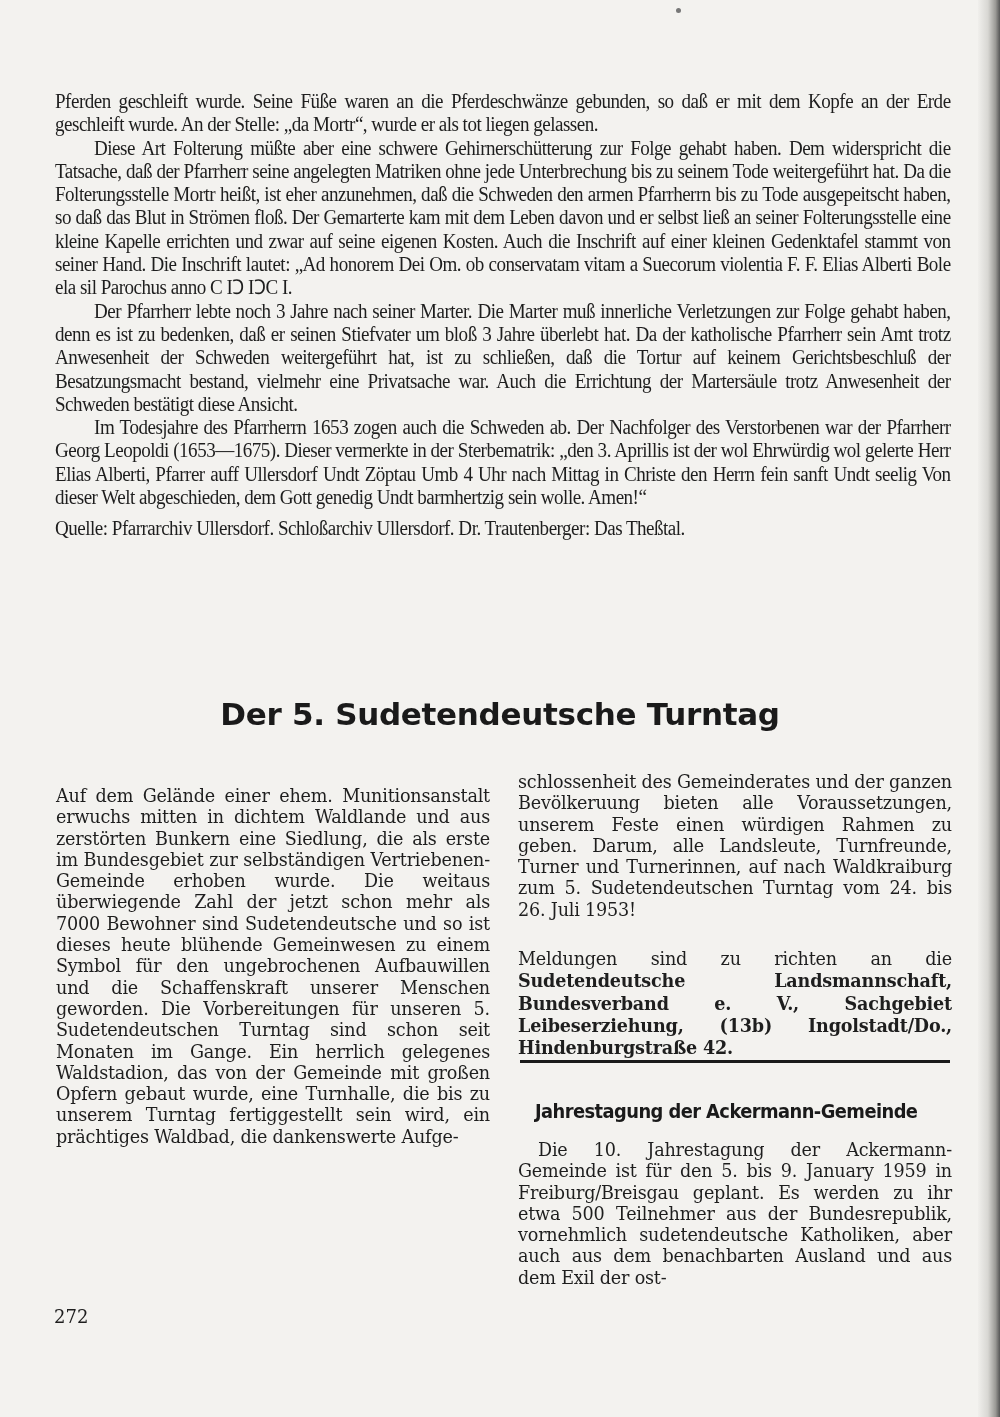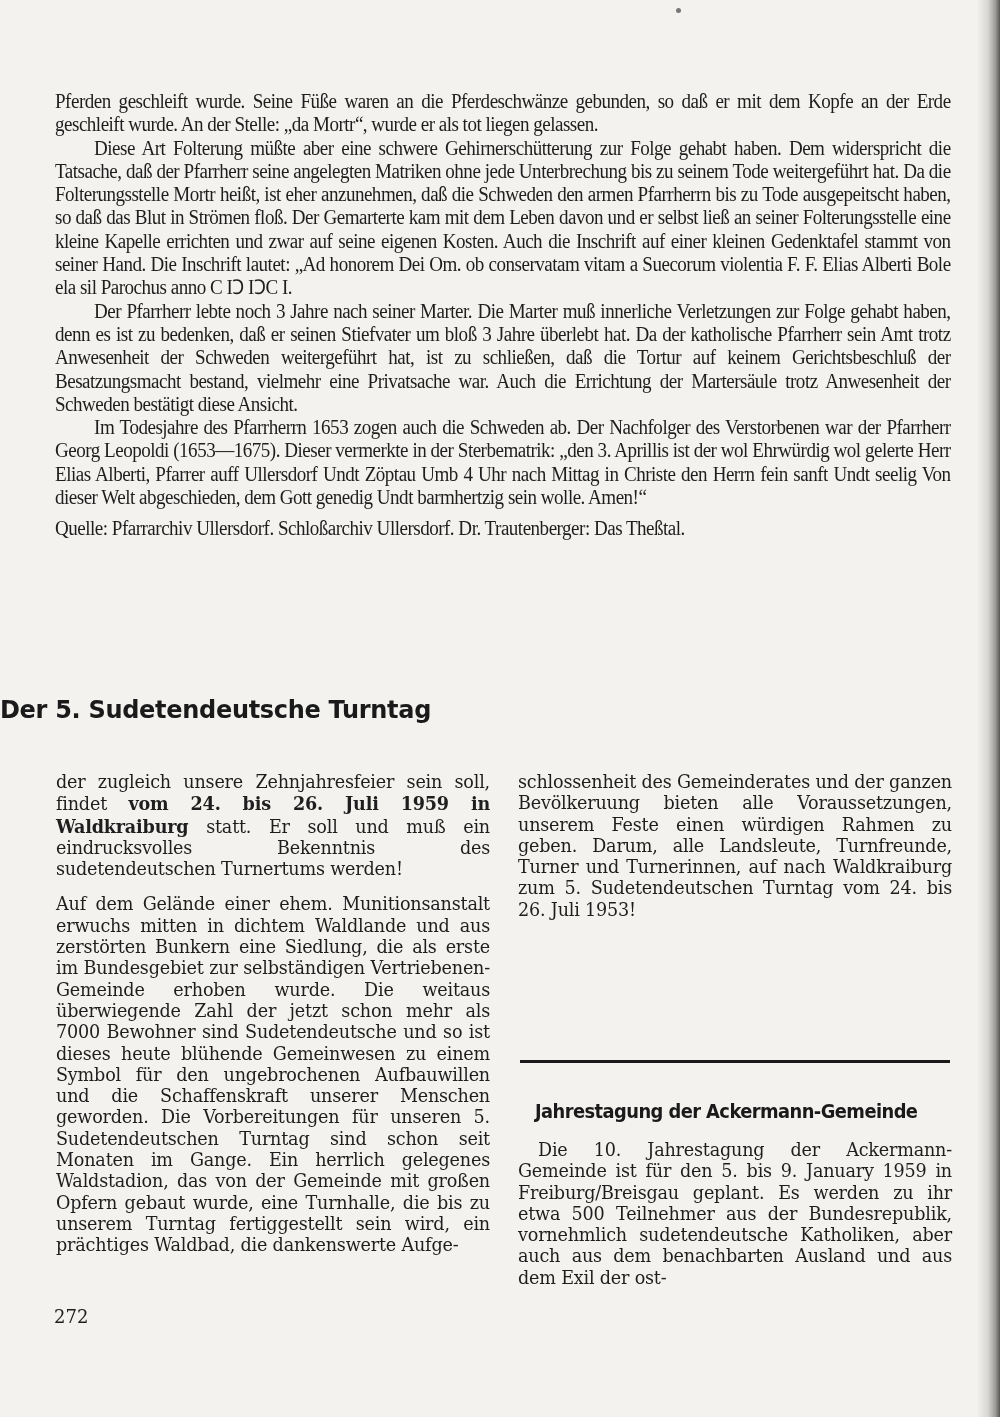--- a/index.html
+++ b/index.html
@@ -19,22 +19,22 @@
       font-size: 20.5px; line-height: 23.3px;
       font-family: "Liberation Serif", serif;
       letter-spacing: -0.55px;
       transform: scaleX(0.93); transform-origin: left top;
       width: 963px;
     }
     .top-article p { margin: 0; text-align: justify; text-align-last: left; }
     .top-article p.indent { text-indent: 42px; }
     .source { margin-top: 8px !important; }
     .headline-main {
-      position: absolute; left: 0; width: 1000px; top: 696px; text-align: left;
-      font-family: "DejaVu Sans", sans-serif; font-weight: bold; font-size: 24px;
+      position: absolute; left: 0; width: 1000px; top: 696px; text-align: center;
+      font-family: "DejaVu Sans", sans-serif; font-weight: bold; font-size: 31px;
       letter-spacing: -0.3px; color: #1a1a1a;
     }
     .col {
       position: absolute; top: 772px;
       font-family: "DejaVu Serif", serif; font-size: 17.6px; line-height: 21.3px;
       letter-spacing: -0.2px;
     }
     .col p { margin: 0; text-align: justify; text-align-last: left; }
     .col-left { left: 56px; width: 434px; }
     .col-right { left: 518px; width: 434px; top: 772px; }
@@ -63,26 +63,26 @@
   <p>Pferden geschleift wurde. Seine Füße waren an die Pferdeschwänze gebunden, so daß er mit dem Kopfe an der Erde geschleift wurde. An der Stelle: „da Mortr“, wurde er als tot liegen gelassen.</p>
   <p class="indent">Diese Art Folterung müßte aber eine schwere Gehirnerschütterung zur Folge gehabt haben. Dem widerspricht die Tatsache, daß der Pfarrherr seine angelegten Matriken ohne jede Unterbrechung bis zu seinem Tode weitergeführt hat. Da die Folterungsstelle Mortr heißt, ist eher anzunehmen, daß die Schweden den armen Pfarrherrn bis zu Tode ausgepeitscht haben, so daß das Blut in Strömen floß. Der Gemarterte kam mit dem Leben davon und er selbst ließ an seiner Folterungsstelle eine kleine Kapelle errichten und zwar auf seine eigenen Kosten. Auch die Inschrift auf einer kleinen Gedenktafel stammt von seiner Hand. Die Inschrift lautet: „Ad honorem Dei Om. ob conservatam vitam a Suecorum violentia F. F. Elias Alberti Bole ela sil Parochus anno  C IↃ IↃC I.</p>
   <p class="indent">Der Pfarrherr lebte noch 3 Jahre nach seiner Marter.  Die Marter muß innerliche Verletzungen zur Folge gehabt haben, denn es ist zu bedenken, daß er seinen Stiefvater um bloß 3 Jahre überlebt hat. Da der katholische Pfarrherr sein Amt trotz Anwesenheit der Schweden weitergeführt hat, ist zu schließen, daß die Tortur auf keinem Gerichtsbeschluß der Besatzungsmacht bestand, vielmehr eine Privatsache war. Auch die Errichtung der Martersäule trotz Anwesenheit der Schweden bestätigt diese Ansicht.</p>
   <p class="indent">Im Todesjahre des Pfarrherrn 1653 zogen auch die Schweden ab. Der Nachfolger des Verstorbenen war der Pfarrherr Georg Leopoldi (1653—1675). Dieser vermerkte in der Sterbematrik:  „den 3. Aprillis ist der wol Ehrwürdig wol gelerte Herr Elias Alberti, Pfarrer auff Ullersdorf Undt Zöptau Umb 4 Uhr nach Mittag in Christe den Herrn fein sanft Undt seelig Von dieser Welt abgeschieden, dem Gott genedig Undt barmhertzig sein wolle. Amen!“</p>
   <p class="source">Quelle: Pfarrarchiv Ullersdorf. Schloßarchiv Ullersdorf. Dr. Trautenberger: Das Theßtal.</p>
 </section>
 
 <h1 class="headline-main" style="margin:0">Der 5. Sudetendeutsche Turntag</h1>
 
 <section class="col col-left">
-  <p><span>der zugleich unsere Zehnjahresfeier sein soll, findet </span><b>vom 24. bis 26. Juli 1959 in Waldkraiburg</b><span> statt. Er soll und muß ein eindrucksvolles Bekenntnis des sudetendeutschen Turnertums werden!</span></p>
   <p class="gap">Auf dem Gelände einer ehem. Munitionsanstalt erwuchs mitten in dichtem Waldlande und aus zerstörten Bunkern eine Siedlung, die als erste im Bundesgebiet zur selbständigen Vertriebenen-Gemeinde erhoben wurde. Die weitaus überwiegende Zahl der jetzt schon mehr als 7000 Bewohner sind Sudetendeutsche und so ist dieses heute blühende Gemeinwesen zu einem Symbol für den ungebrochenen Aufbauwillen und die Schaffenskraft unserer Menschen geworden.  Die Vorbereitungen für unseren 5. Sudetendeutschen Turntag sind schon seit Monaten im Gange.  Ein herrlich gelegenes Waldstadion, das von der Gemeinde mit großen Opfern gebaut wurde, eine Turnhalle, die bis zu unserem Turntag fertiggestellt sein wird, ein prächtiges Waldbad, die dankenswerte Aufge-</p>
 </section>
 
 <section class="col col-right">
   <p>schlossenheit des Gemeinderates und der ganzen Bevölkeruung bieten alle Voraussetzungen, unserem Feste einen würdigen Rahmen zu geben. Darum, alle Landsleute, Turnfreunde, Turner und Turnerinnen, auf nach Waldkraiburg zum 5. Sudetendeutschen Turntag vom 24. bis 26. Juli 1953!</p>
+  <p class="gap" style="margin-top:28px !important"><span>Meldungen sind zu richten an die </span><b>Sudetendeutsche Landsmannschaft, Bundesverband e. V., Sachgebiet Leibeserziehung, (13b) Ingolstadt/Do., Hindenburgstraße 42.</b></p>
 </section>
 
 <div class="rule"></div>
 
 <h2 class="headline-sub" style="margin:0">Jahrestagung der Ackermann-Gemeinde</h2>
 
 <section class="col ackermann">
   <p>Die 10. Jahrestagung der Ackermann-Gemeinde ist für den 5. bis 9. January 1959 in Freiburg/Breisgau geplant. Es werden zu ihr etwa 500 Teilnehmer aus der Bundesrepublik, vornehmlich sudetendeutsche Katholiken, aber auch aus dem benachbarten Ausland und aus dem Exil der ost-</p>
 </section>
 

